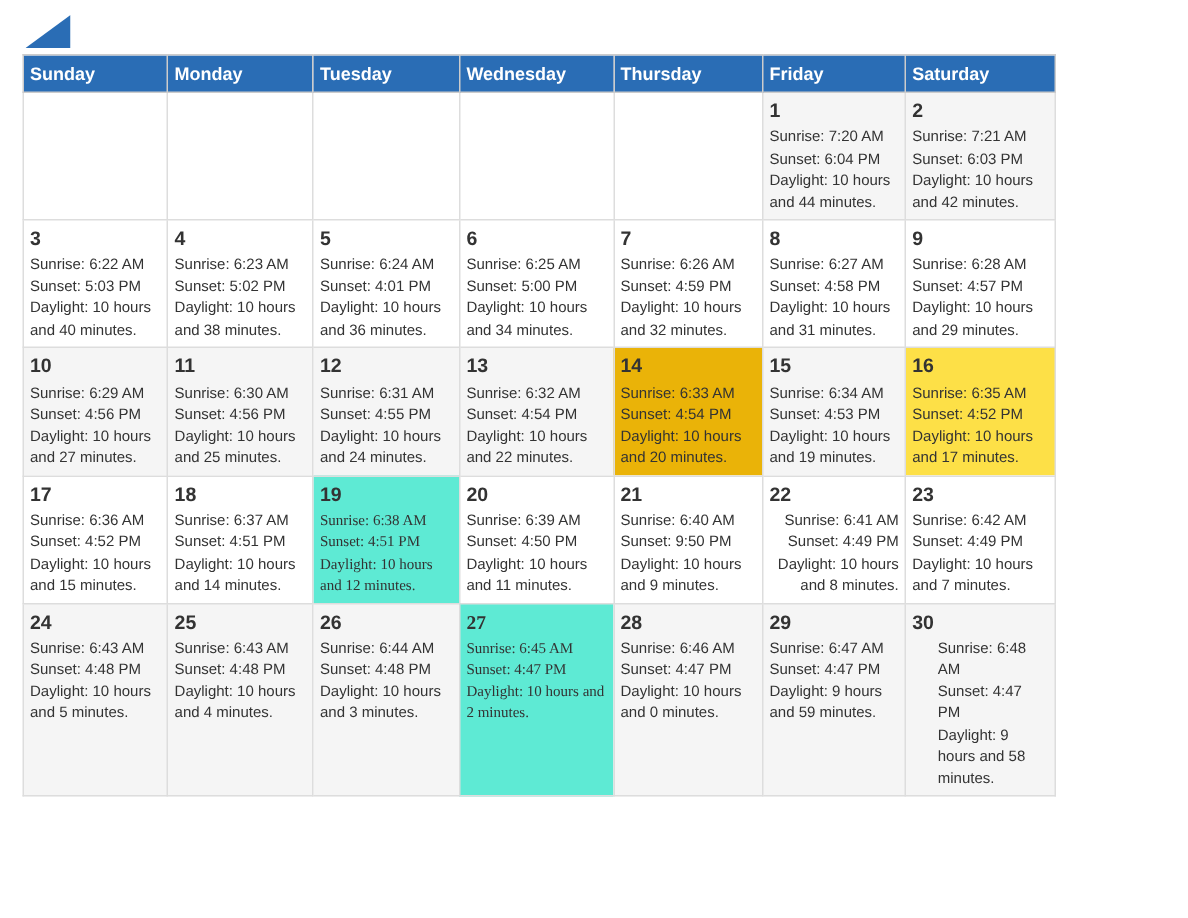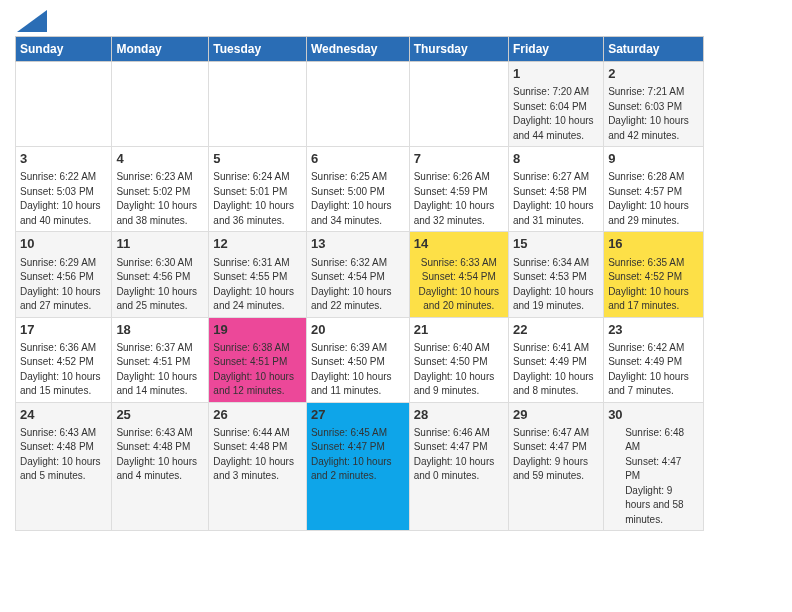--- a/index.html
+++ b/index.html
@@ -83,21 +83,21 @@
           </td>
           <td style="background: rgb(255, 255, 255);">
             <span class="day-num">4</span>
             <div class="day-info" style="white-space: pre-line;">Sunrise: 6:23 AM
 Sunset: 5:02 PM
 Daylight: 10 hours and 38 minutes.</div>
           </td>
           <td style="background: rgb(255, 255, 255);">
             <span class="day-num">5</span>
             <div class="day-info" style="white-space: pre-line;">Sunrise: 6:24 AM
-Sunset: 5:01 PM
+Sunset: 4:01 PM
 Daylight: 10 hours and 36 minutes.</div>
           </td>
           <td style="background: rgb(255, 255, 255);">
             <span class="day-num">6</span>
             <div class="day-info" style="white-space: pre-line;">Sunrise: 6:25 AM
 Sunset: 5:00 PM
 Daylight: 10 hours and 34 minutes.</div>
           </td>
           <td style="background: rgb(255, 255, 255);">
             <span class="day-num">7</span>
@@ -136,23 +136,23 @@
             <div class="day-info" style="white-space: pre-line;">Sunrise: 6:31 AM
 Sunset: 4:55 PM
 Daylight: 10 hours and 24 minutes.</div>
           </td>
           <td style="background: rgb(245, 245, 245);">
             <span class="day-num">13</span>
             <div class="day-info" style="white-space: pre-line;">Sunrise: 6:32 AM
 Sunset: 4:54 PM
 Daylight: 10 hours and 22 minutes.</div>
           </td>
-          <td style="background: #fde047;">
+          <td style="background: #eab308;">
             <span class="day-num">14</span>
-            <div class="day-info" style="white-space: pre-line; text-align: center;">Sunrise: 6:33 AM
+            <div class="day-info" style="white-space: pre-line;">Sunrise: 6:33 AM
 Sunset: 4:54 PM
 Daylight: 10 hours and 20 minutes.</div>
           </td>
           <td style="background: rgb(245, 245, 245);">
             <span class="day-num">15</span>
             <div class="day-info" style="white-space: pre-line;">Sunrise: 6:34 AM
 Sunset: 4:53 PM
 Daylight: 10 hours and 19 minutes.</div>
           </td>
           <td style="background: #fde047;">
@@ -168,41 +168,41 @@
             <div class="day-info" style="white-space: pre-line;">Sunrise: 6:36 AM
 Sunset: 4:52 PM
 Daylight: 10 hours and 15 minutes.</div>
           </td>
           <td style="background: rgb(255, 255, 255);">
             <span class="day-num">18</span>
             <div class="day-info" style="white-space: pre-line;">Sunrise: 6:37 AM
 Sunset: 4:51 PM
 Daylight: 10 hours and 14 minutes.</div>
           </td>
-          <td style="background: #ec4899; margin-top: 22px;">
+          <td style="background: #5eead4; margin-top: 22px;">
             <span class="day-num">19</span>
-            <div class="day-info" style="white-space: pre-line;">Sunrise: 6:38 AM
+            <div class="day-info" style="white-space: pre-line; font-family: Liberation Serif, serif;">Sunrise: 6:38 AM
 Sunset: 4:51 PM
 Daylight: 10 hours and 12 minutes.</div>
           </td>
           <td style="background: rgb(255, 255, 255);">
             <span class="day-num">20</span>
             <div class="day-info" style="white-space: pre-line;">Sunrise: 6:39 AM
 Sunset: 4:50 PM
 Daylight: 10 hours and 11 minutes.</div>
           </td>
           <td style="background: rgb(255, 255, 255);">
             <span class="day-num">21</span>
             <div class="day-info" style="white-space: pre-line;">Sunrise: 6:40 AM
-Sunset: 4:50 PM
+Sunset: 9:50 PM
 Daylight: 10 hours and 9 minutes.</div>
           </td>
           <td style="background: rgb(255, 255, 255);">
             <span class="day-num">22</span>
-            <div class="day-info" style="white-space: pre-line;">Sunrise: 6:41 AM
+            <div class="day-info" style="white-space: pre-line; text-align: right;">Sunrise: 6:41 AM
 Sunset: 4:49 PM
 Daylight: 10 hours and 8 minutes.</div>
           </td>
           <td style="background: rgb(255, 255, 255);">
             <span class="day-num">23</span>
             <div class="day-info" style="white-space: pre-line;">Sunrise: 6:42 AM
 Sunset: 4:49 PM
 Daylight: 10 hours and 7 minutes.</div>
           </td>
         </tr>
@@ -218,21 +218,21 @@
             <div class="day-info" style="white-space: pre-line;">Sunrise: 6:43 AM
 Sunset: 4:48 PM
 Daylight: 10 hours and 4 minutes.</div>
           </td>
           <td style="background: rgb(245, 245, 245);">
             <span class="day-num">26</span>
             <div class="day-info" style="white-space: pre-line;">Sunrise: 6:44 AM
 Sunset: 4:48 PM
 Daylight: 10 hours and 3 minutes.</div>
           </td>
-          <td style="background: #0ea5e9;">
+          <td style="background: #5eead4; font-family: Liberation Serif, serif;">
             <span class="day-num">27</span>
             <div class="day-info" style="white-space: pre-line;">Sunrise: 6:45 AM
 Sunset: 4:47 PM
 Daylight: 10 hours and 2 minutes.</div>
           </td>
           <td style="background: rgb(245, 245, 245);">
             <span class="day-num">28</span>
             <div class="day-info" style="white-space: pre-line;">Sunrise: 6:46 AM
 Sunset: 4:47 PM
 Daylight: 10 hours and 0 minutes.</div>

